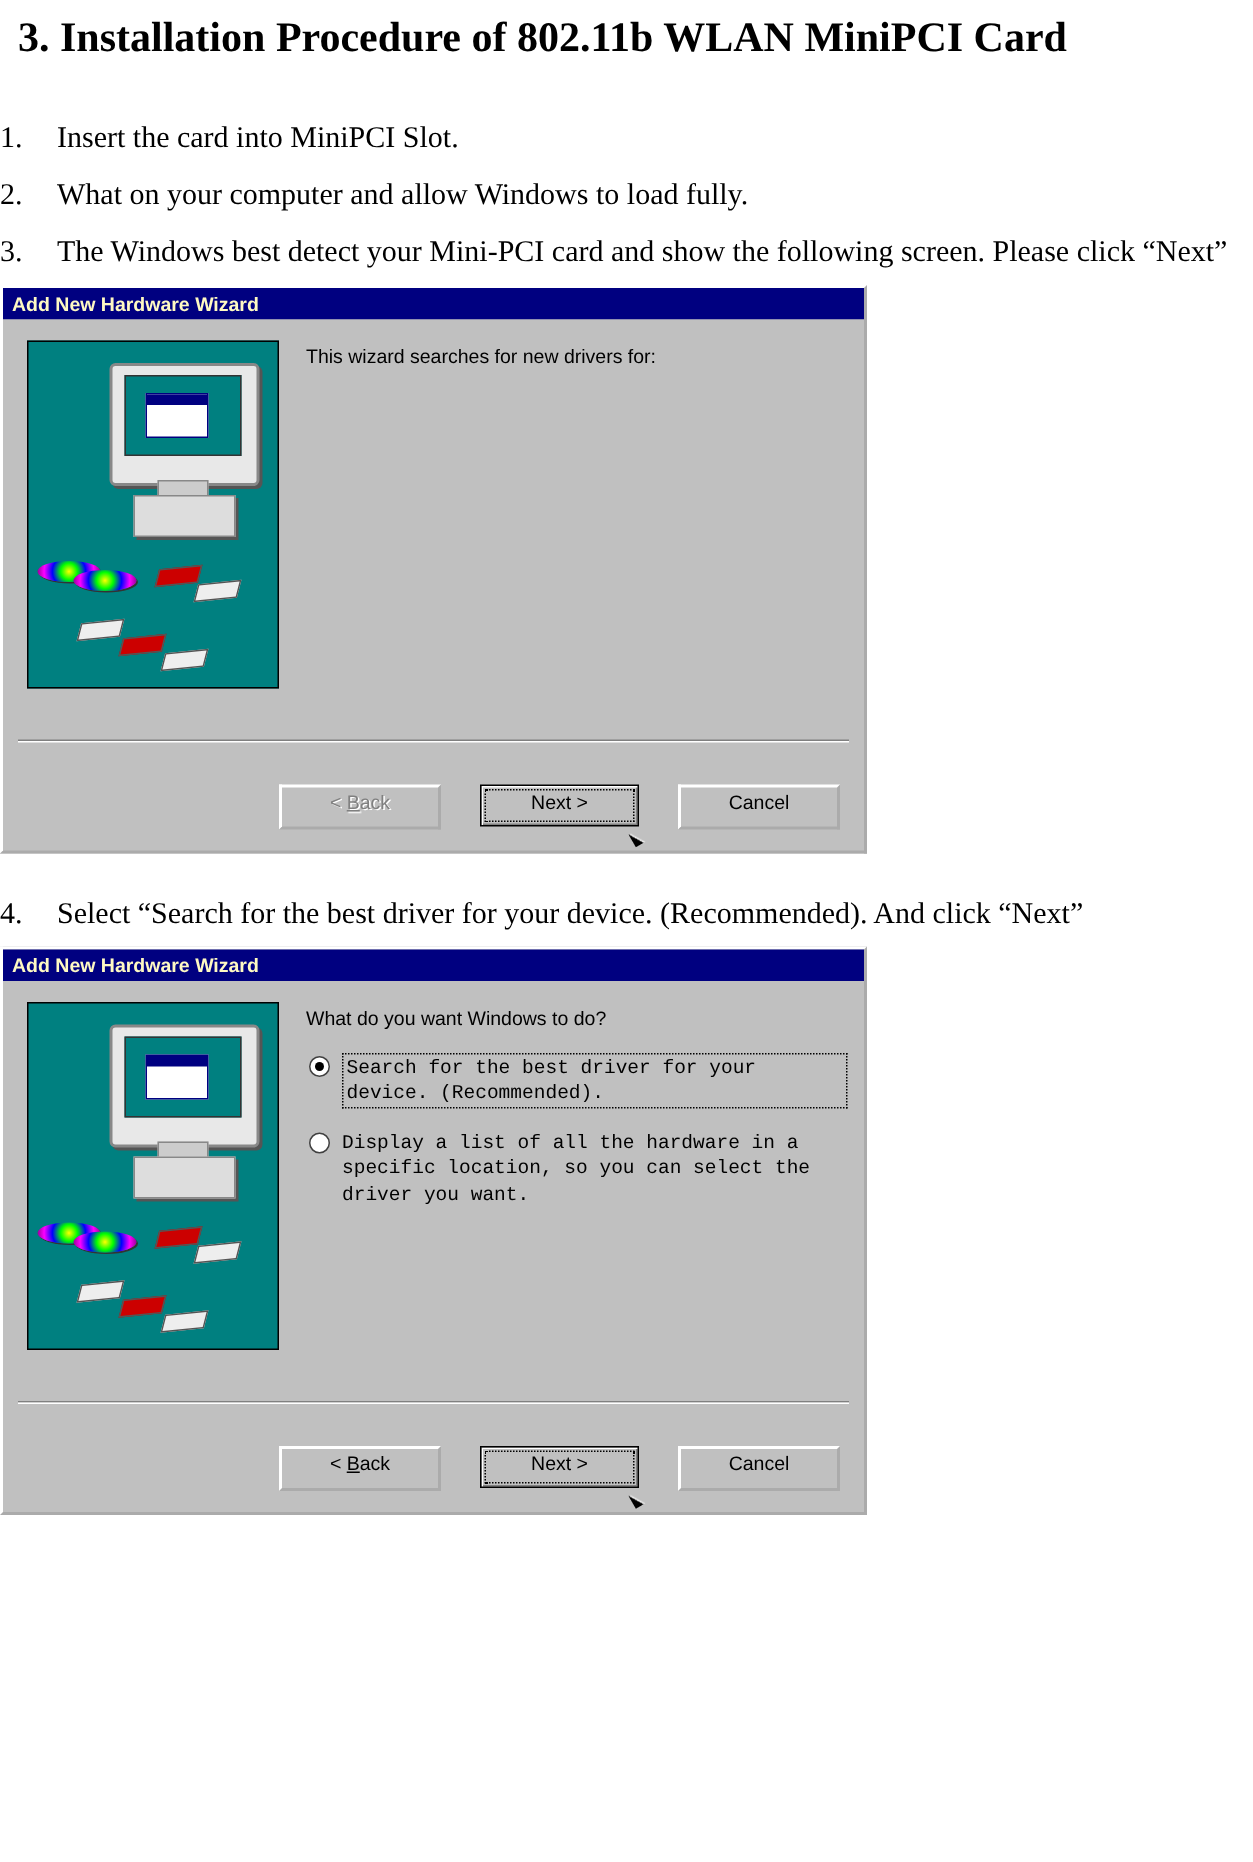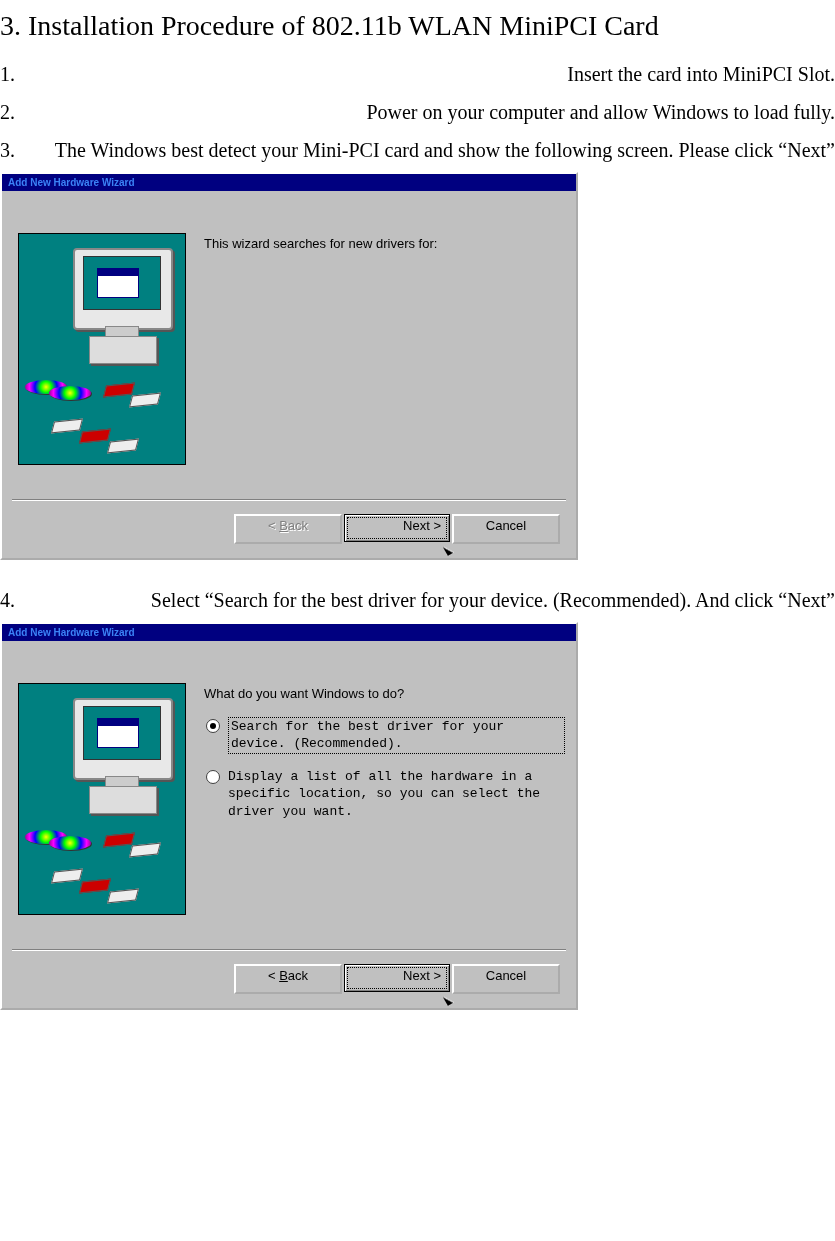--- a/index.html
+++ b/index.html
@@ -5,65 +5,63 @@
   body {
     font-family: "Times New Roman", serif;
     background: #fff;
     margin: 0;
     padding: 10px 0 20px 0;
     width: 835px;
     color: #000;
   }
   h1.page-title {
     font-size: 28px;
-    font-weight: normal;
-    margin: 0 0 16px 0;
-    padding-left: 0;
+    font-weight: bold;
+    margin: 0 0 34px 0;
+    padding-left: 12px;
   }
   ol.steps {
     font-size: 20px;
     margin: 0 0 0 0;
     padding-left: 0;
     list-style: none;
   }
   ol.steps li {
     margin-bottom: 6px;
     line-height: 1.6;
     display: flex;
   }
   ol.steps li .num {
     width: 38px;
     flex: 0 0 38px;
   }
   ol.steps li .txt {
     flex: 1;
-    text-align: right;
   }
   .wizard {
     width: 574px;
     margin: 6px 0 24px 0;
     background: #c0c0c0;
     border: 2px outset #fff;
     font-family: "MS Sans Serif", Tahoma, Arial, sans-serif;
     font-size: 13px;
     color: #000;
   }
   .wizard .titlebar {
     background: #000080;
-    color: #3b82f6;
+    color: #fef9c3;
     font-weight: bold;
     padding: 3px 6px;
-    font-size: 10px;
+    font-size: 13px;
   }
   .wizard .body {
     display: flex;
     padding: 14px 11px 6px 16px;
     min-height: 260px;
     background: #c0c0c0;
-    margin-top: 28px;
   }
   .wizard .illus {
     width: 166px;
     height: 230px;
     position: relative;
     background: #008080;
     border: 1px solid #000;
     margin-right: 18px;
     flex: 0 0 166px;
     overflow: hidden;
@@ -175,41 +173,40 @@
   }
   .wizard .sep {
     border-top: 1px solid #808080;
     border-bottom: 1px solid #fff;
     margin: 0 10px;
     height: 0;
   }
   .wizard .buttons {
     display: flex;
     justify-content: flex-end;
-    gap: 2px;
-    padding: 13px 16px 14px 0;
+    gap: 26px;
+    padding: 28px 16px 14px 0;
   }
   .wizard .btn {
     min-width: 88px;
     height: 26px;
     background: #c0c0c0;
     border: 2px outset #fff;
     font-family: inherit;
     font-size: 13px;
     text-align: center;
     line-height: 20px;
     padding: 0 8px;
   }
   .wizard .btn.default {
     border: 1px solid #000;
     box-shadow: inset 1px 1px #fff, inset -1px -1px #808080;
     outline: 1px dotted #000;
     outline-offset: -4px;
     line-height: 22px;
-    text-align: right;
   }
   .wizard .btn.disabled {
     color: #808080;
     text-shadow: 1px 1px 0 #fff;
   }
   .wizard .cursor {
     position: relative;
   }
   .wizard .cursor:after {
     content: "";
@@ -230,21 +227,21 @@
 
 <h1 class="page-title">3. Installation Procedure of 802.11b WLAN MiniPCI Card</h1>
 
 <ol class="steps">
   <li>
     <span class="num">1.</span>
     <span class="txt">Insert the card into MiniPCI Slot.</span>
   </li>
   <li>
     <span class="num">2.</span>
-    <span class="txt">Power on your computer and allow Windows to load fully.</span>
+    <span class="txt">What on your computer and allow Windows to load fully.</span>
   </li>
   <li>
     <span class="num">3.</span>
     <span class="txt">The Windows best detect your Mini-PCI card and show the following screen. Please click “Next”</span>
   </li>
 </ol>
 
 <div class="wizard">
   <div class="titlebar">Add New Hardware Wizard</div>
   <div class="body">

